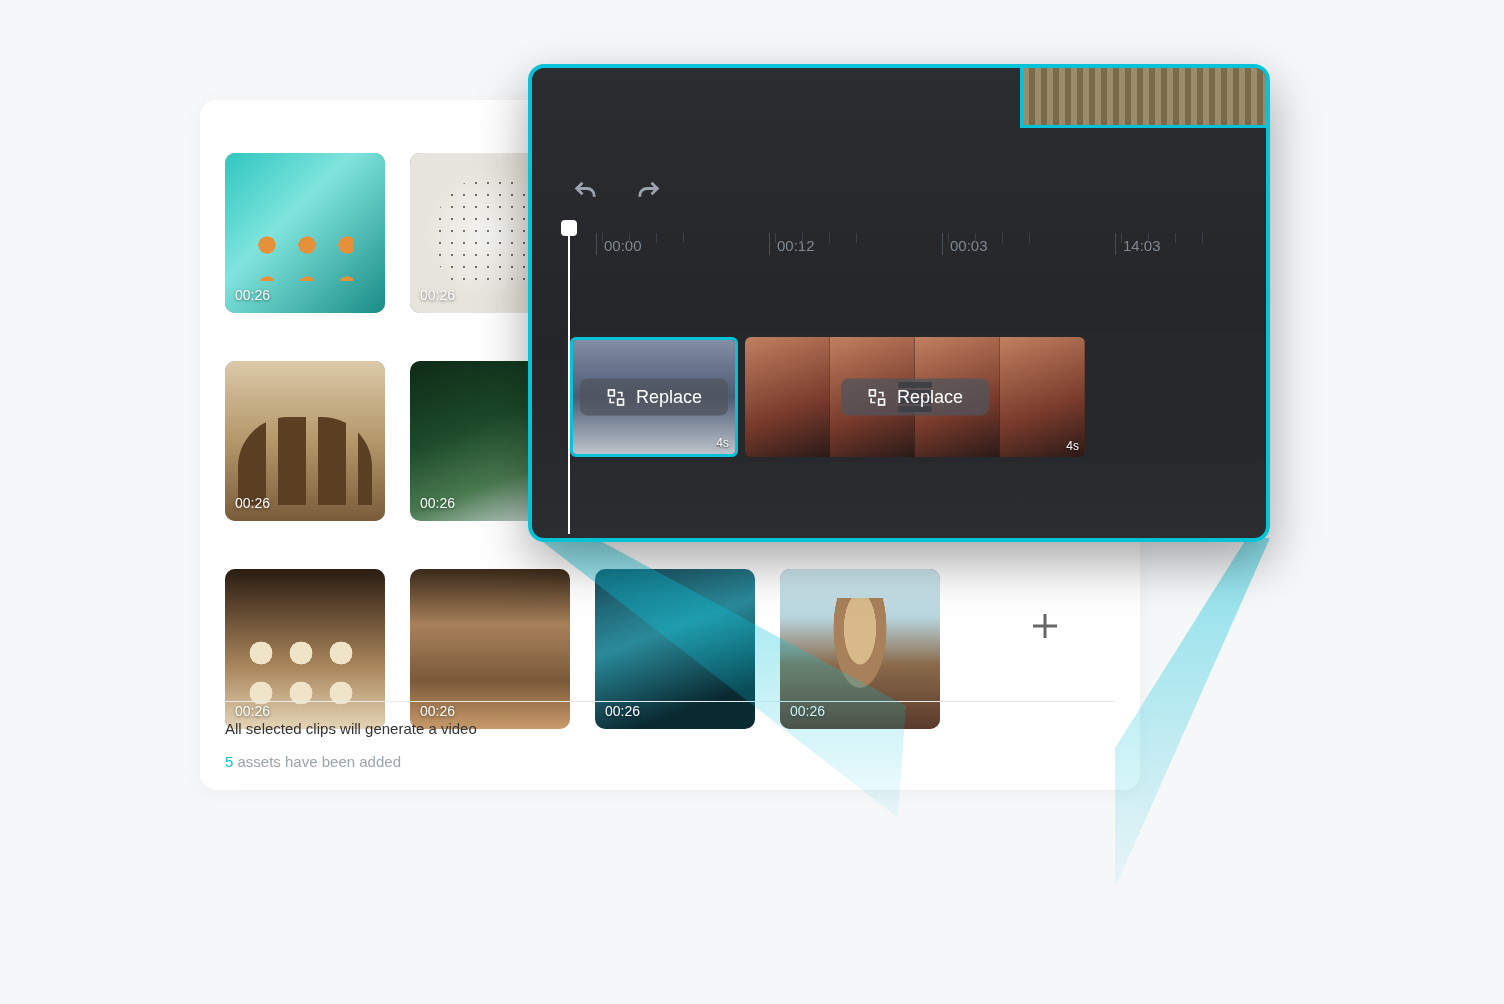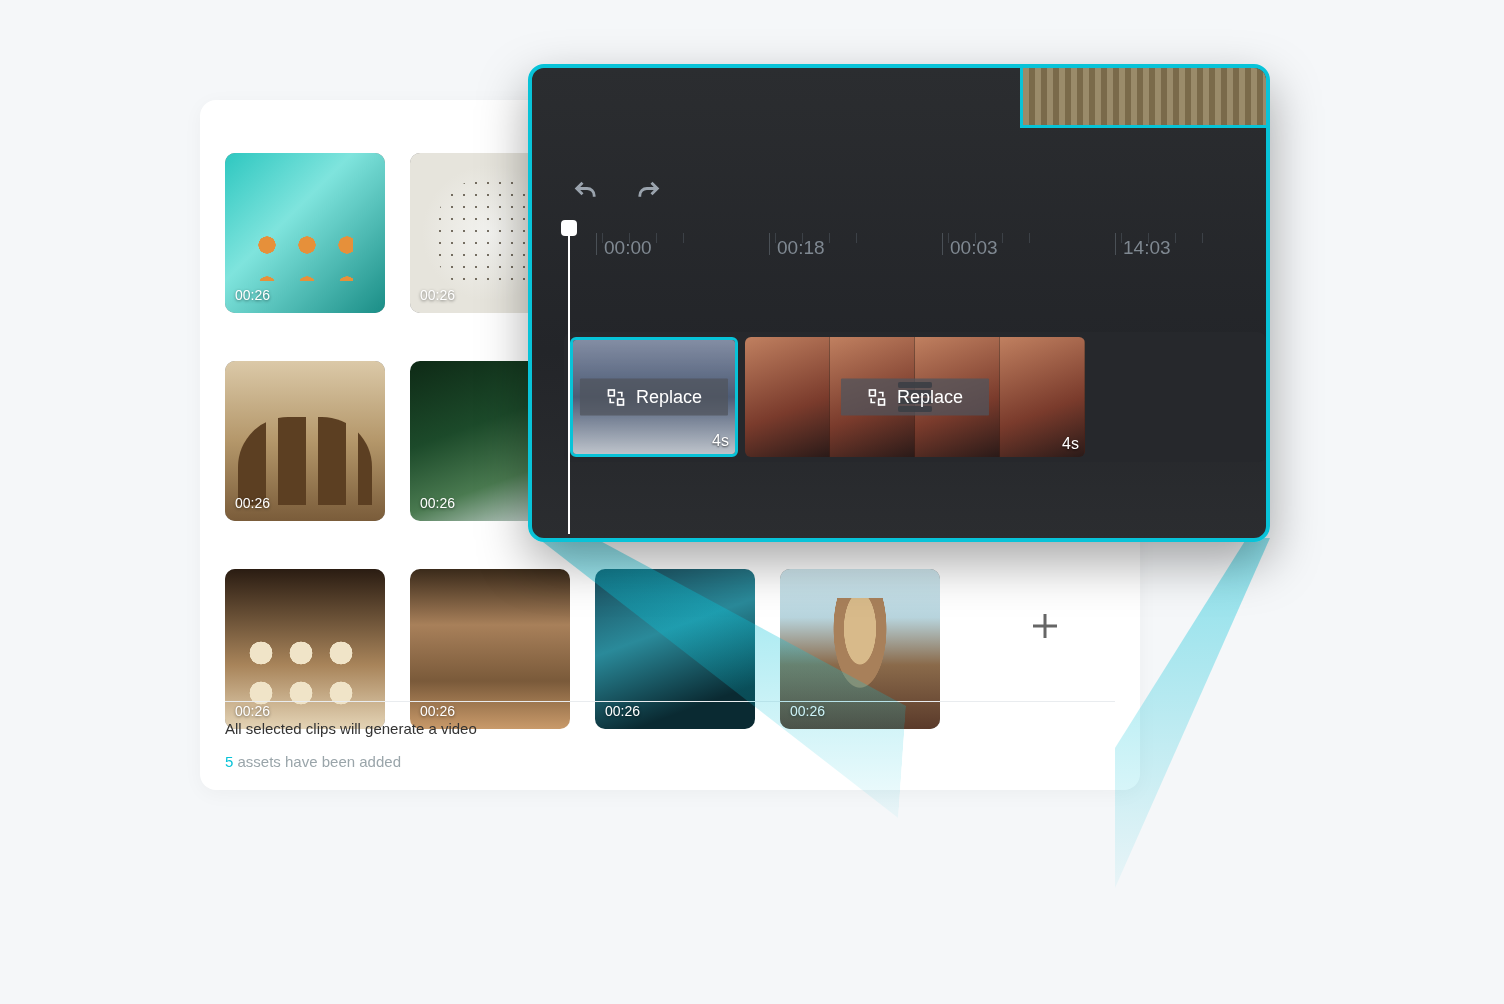--- a/index.html
+++ b/index.html
@@ -129,21 +129,21 @@
       left: 38px;
       right: 0;
       top: 165px;
       height: 34px;
       display: flex;
     }
     .ruler-seg {
       width: 173px;
       position: relative;
       color: #7f8891;
-      font-size: 19px;
+      font-size: 15px;
     }
     .ruler-seg .label { position: absolute; left: 34px; top: 4px; }
     .ruler-seg .major { position:absolute; left:26px; top:0; width:1px; height:22px; background:#4a5056; }
     .ruler-seg .ticks { position:absolute; left:32px; top:0; display:flex; gap:26px; }
     .ruler-seg .ticks i { width:1px; height:10px; background:#3c4147; display:block; }
 
     .playhead {
       position: absolute;
       left: 36px;
       top: 156px;
@@ -190,36 +190,36 @@
 
     .clip-c { width: 188px; }
     .clip-c .frame { flex:1; background:linear-gradient(160deg,#cfa088 0%, #8a5a48 60%, #eedfd3 100%); border-right:1px solid rgba(0,0,0,0.35); }
 
     .overlay-btn {
       position: absolute;
       left: 50%;
       top: 50%;
       transform: translate(-50%,-50%);
       background: rgba(80,84,92,0.75);
-      border-radius: 1px;
+      border-radius: 8px;
       padding: 8px 26px;
       display: flex;
       align-items: center;
       gap: 10px;
       color: #fff;
       font-size: 18px;
     }
     .overlay-btn svg { width:20px; height:20px; stroke:#fff; stroke-width:2; fill:none; }
 
     .clip-dur {
       position:absolute;
       right:6px;
       bottom:4px;
       color:#fff;
-      font-size:16px;
+      font-size:12px;
       text-shadow:0 1px 2px rgba(0,0,0,0.7);
     }
     .lbl-chips { position:absolute; left:50%; top:50%; transform:translate(-50%,-50%); display:flex; flex-direction:column; gap:2px; }
     .lbl-chips i { width:34px; height:6px; background:rgba(0,0,0,0.7); border-radius:2px; display:block; }
 
     
     .wedge {
       position: absolute;
       background: linear-gradient(180deg, rgba(8,195,216,0.45) 0%, rgba(8,195,216,0.05) 100%);
     }
@@ -341,21 +341,21 @@
         <span class="label">00:00</span>
         <span class="ticks">
           <i></i>
           <i></i>
           <i></i>
           <i></i>
         </span>
       </div>
     <div class="ruler-seg">
         <span class="major"></span>
-        <span class="label">00:18</span>
+        <span class="label">00:12</span>
         <span class="ticks">
           <i></i>
           <i></i>
           <i></i>
           <i></i>
         </span>
       </div>
     <div class="ruler-seg">
         <span class="major"></span>
         <span class="label">00:03</span>

